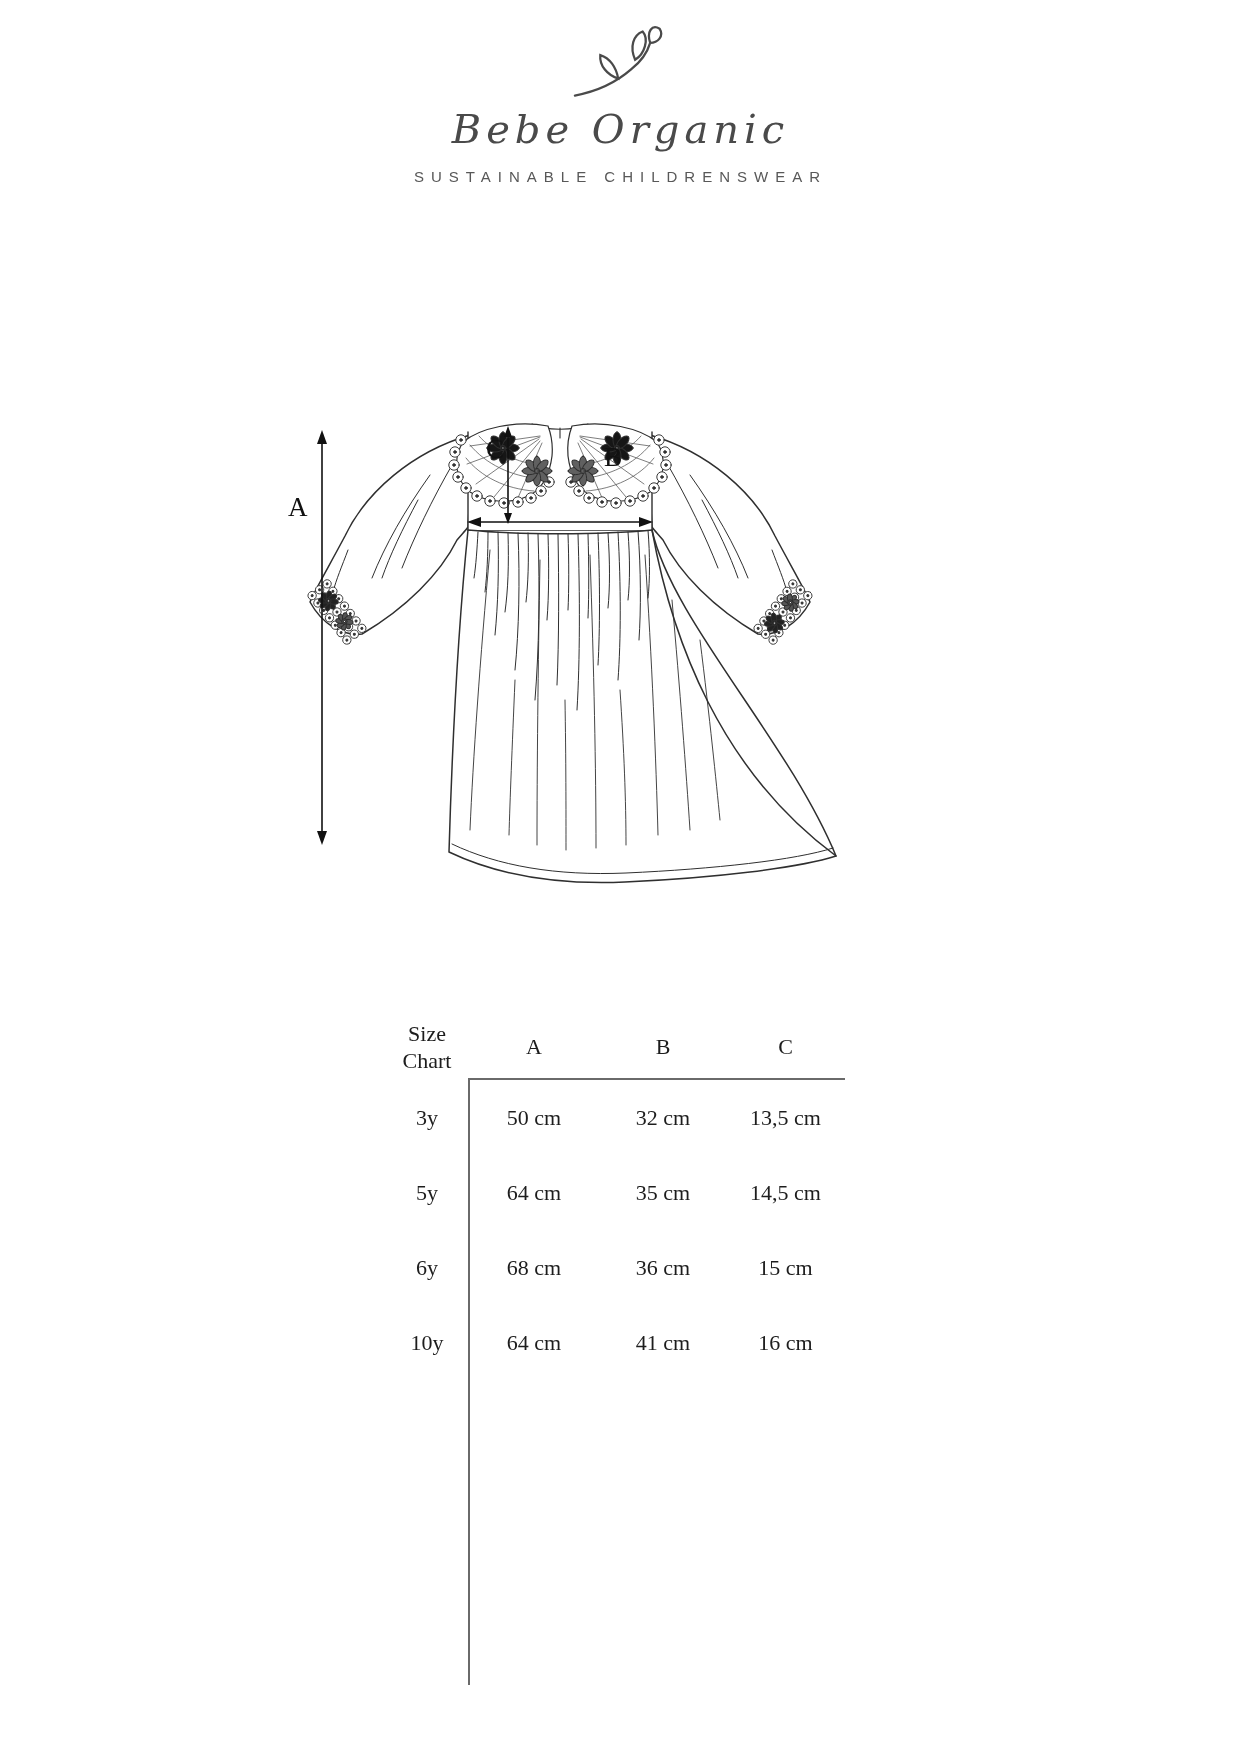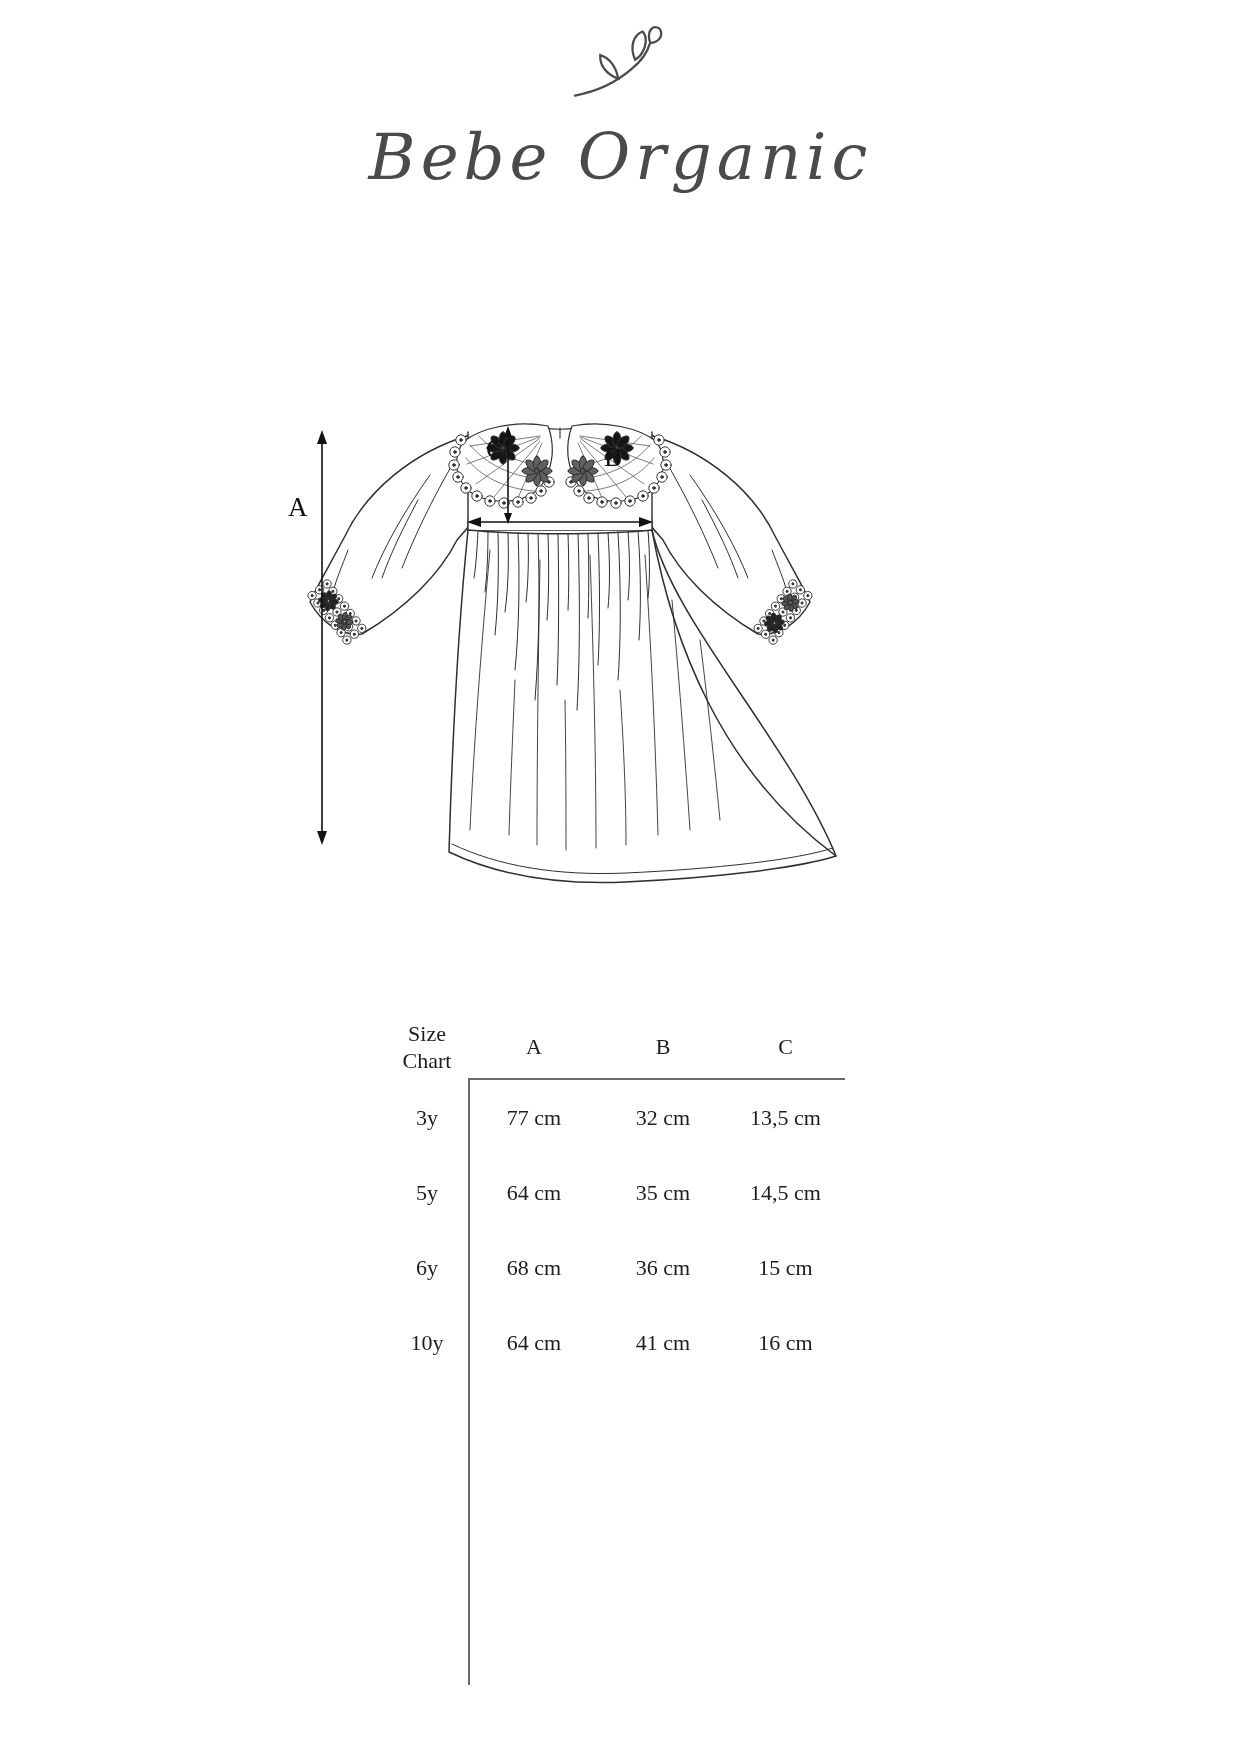--- a/index.html
+++ b/index.html
@@ -15,25 +15,25 @@
   }
 
   
   .logo-block {
     position: absolute;
     left: 0; right: 0; top: 24px;
     text-align: center;
   }
   .leaf-icon-wrap { height: 80px; }
   .brand-name {
-    margin-top: 16px;
+    margin-top: 2px;
     font-family: "DejaVu Serif", serif;
     font-style: italic;
     font-weight: 400;
-    font-size: 64px;
+    font-size: 40px;
     letter-spacing: 5px;
     color: #4a4a4a;
   }
   .brand-tagline {
     margin-top: 16px;
     font-family: "Liberation Sans", sans-serif;
     font-size: 15px;
     letter-spacing: 7px;
     color: #585858;
   }
@@ -97,20 +97,21 @@
       <svg width="110" height="80" viewBox="0 0 110 85" fill="none">
         <g stroke="#4a4a4a" stroke-width="2.4" stroke-linecap="round" fill="none">
           <path d="M6,76 C28,72 50,62 66,48 C76,40 83,30 86,20"></path>
           <path d="M86,20 C82,8 88,0 96,5 C101,13 94,20 86,20 Z"></path>
           <path d="M70,38 C64,24 68,12 78,8 C85,16 80,32 70,38 Z"></path>
           <path d="M52,58 C40,54 32,44 33,33 C43,36 50,46 52,58 Z"></path>
         </g>
       </svg>
     </div>
     <div class="brand-name">Bebe Organic</div>
+    <div class="brand-tagline">SUSTAINABLE CHILDRENSWEAR</div>
   </div>
 
   <svg class="dress-svg" viewBox="0 0 1241 560">
     <g stroke="#2f2f2f" fill="none" stroke-linecap="round">
 
       <path d="M468,190 C458,290 452,410 449,512 C495,534 555,545 625,542 C715,538 798,528 836,516 C788,400 672,280 652,190 Z" fill="#ffffff" stroke-width="1.5" stroke-linejoin="round"></path>
       <path d="M468,190 C458,290 452,410 449,512 C495,534 555,545 625,542 C715,538 798,528 836,516 C760,420 680,280 652,190" stroke-width="0"></path>
 
       <path d="M652,190 C672,300 720,430 836,516" stroke-width="1.5"></path>
 
@@ -402,21 +403,21 @@
 Chart</div>
       <div class="sc-colhead">A</div>
       <div class="sc-colhead">B</div>
       <div class="sc-colhead">C</div>
     </div>
     <div class="sc-header-line"></div>
     <div class="sc-vline"></div>
     <div class="sc-rows">
         <div class="sc-row">
           <div class="sc-cell size">3y</div>
-          <div class="sc-cell">77 cm</div>
+          <div class="sc-cell">50 cm</div>
           <div class="sc-cell">32 cm</div>
           <div class="sc-cell">13,5 cm</div>
         </div>
         <div class="sc-row">
           <div class="sc-cell size">5y</div>
           <div class="sc-cell">64 cm</div>
           <div class="sc-cell">35 cm</div>
           <div class="sc-cell">14,5 cm</div>
         </div>
         <div class="sc-row">

